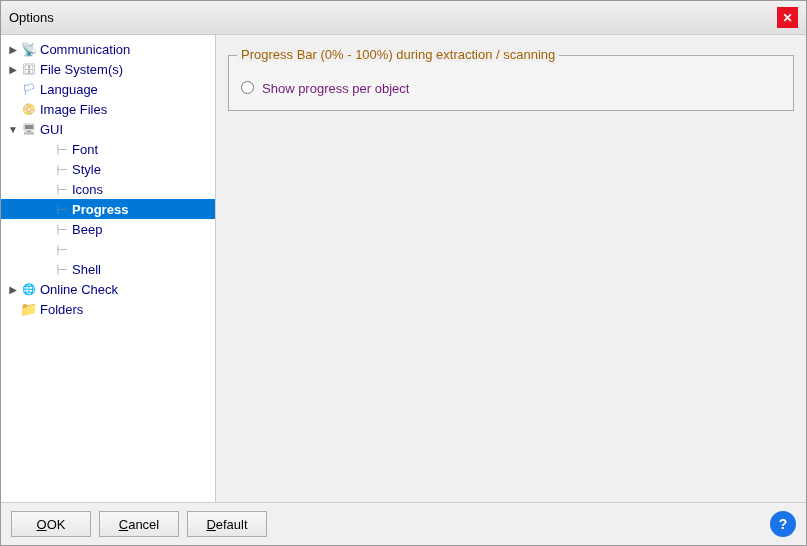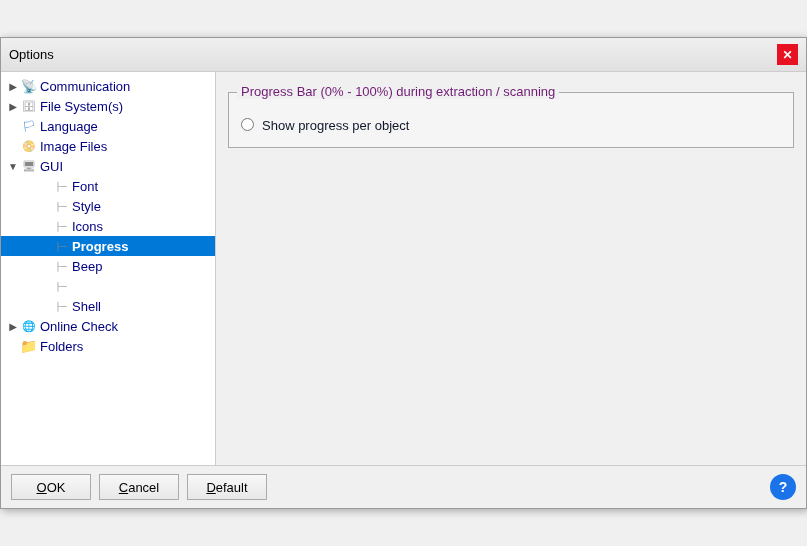--- a/index.html
+++ b/index.html
@@ -9,21 +9,21 @@
       background: #f0f0f0;
       display: flex;
       align-items: center;
       justify-content: center;
       width: 807px;
       height: 546px;
       overflow: hidden;
     }
     .window {
       width: 807px;
-      height: 472px;
+      height: 546px;
       background: #f0f0f0;
       border: 1px solid #999;
       display: flex;
       flex-direction: column;
       box-shadow: 2px 2px 8px rgba(0,0,0,0.3);
     }
     .title-bar {
       background: linear-gradient(to bottom, #f0f0f0, #e0e0e0);
       padding: 6px 8px;
       display: flex;
@@ -115,38 +115,38 @@
       position: relative;
       margin-top: 8px;
     }
     .group-box-legend {
       position: absolute;
       top: -9px;
       left: 8px;
       background: #f0f0f0;
       padding: 0 4px;
       font-size: 13px;
-      color: #701a75;
+      color: #a16207;
     }
     .radio-option {
       display: flex;
       align-items: flex-start;
       margin-top: 16px;
       cursor: pointer;
     }
     .radio-option input[type="radio"] {
       margin-top: 1px;
       margin-right: 8px;
       accent-color: #0055cc;
       cursor: pointer;
       flex-shrink: 0;
     }
     .radio-label {
       font-size: 13px;
-      color: #0f172a;
+      color: #701a75;
       line-height: 1.4;
     }
     .bottom-bar {
       display: flex;
       align-items: center;
       padding: 8px 10px;
       border-top: 1px solid #ccc;
       background: #f0f0f0;
       gap: 0;
     }

